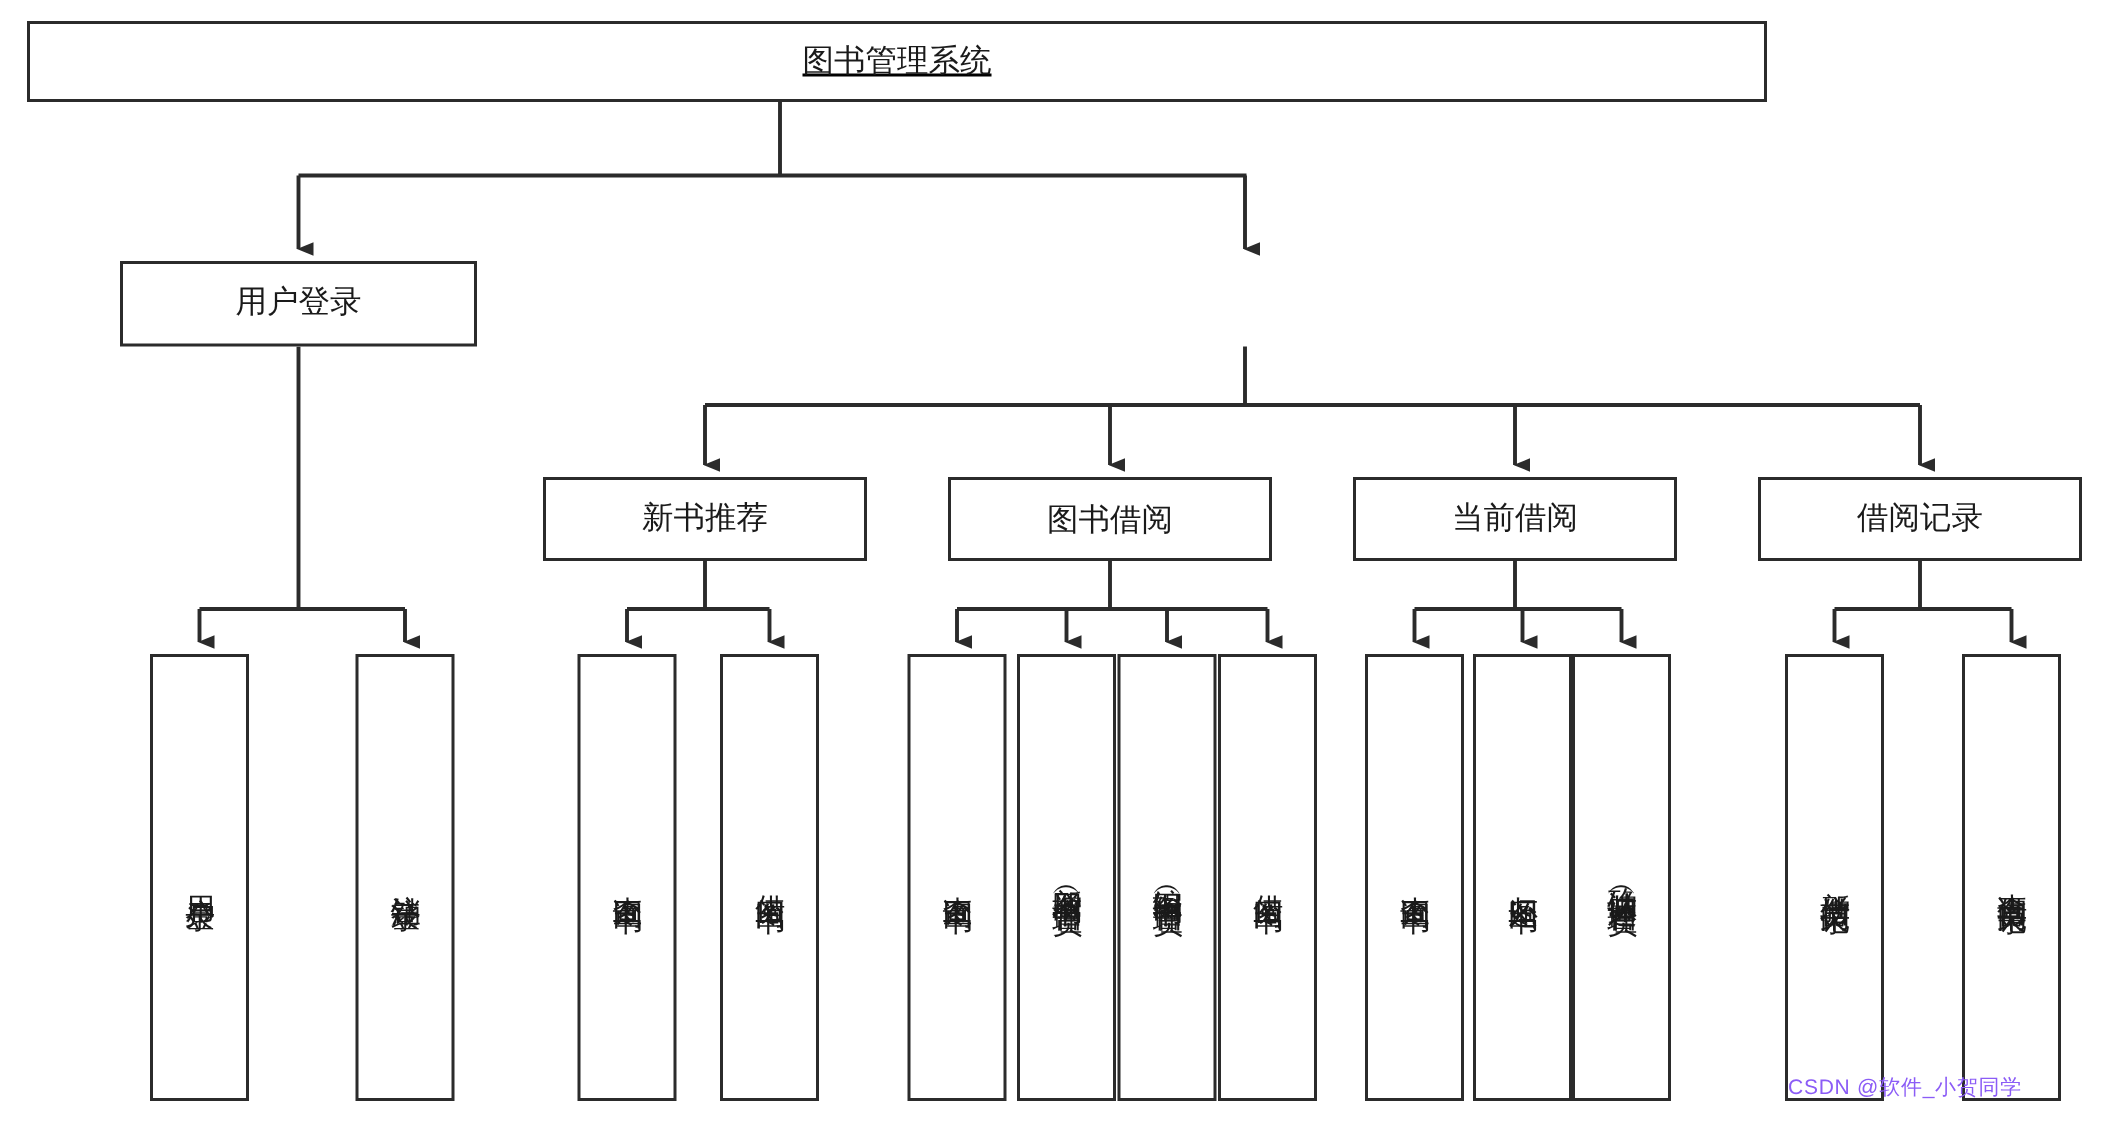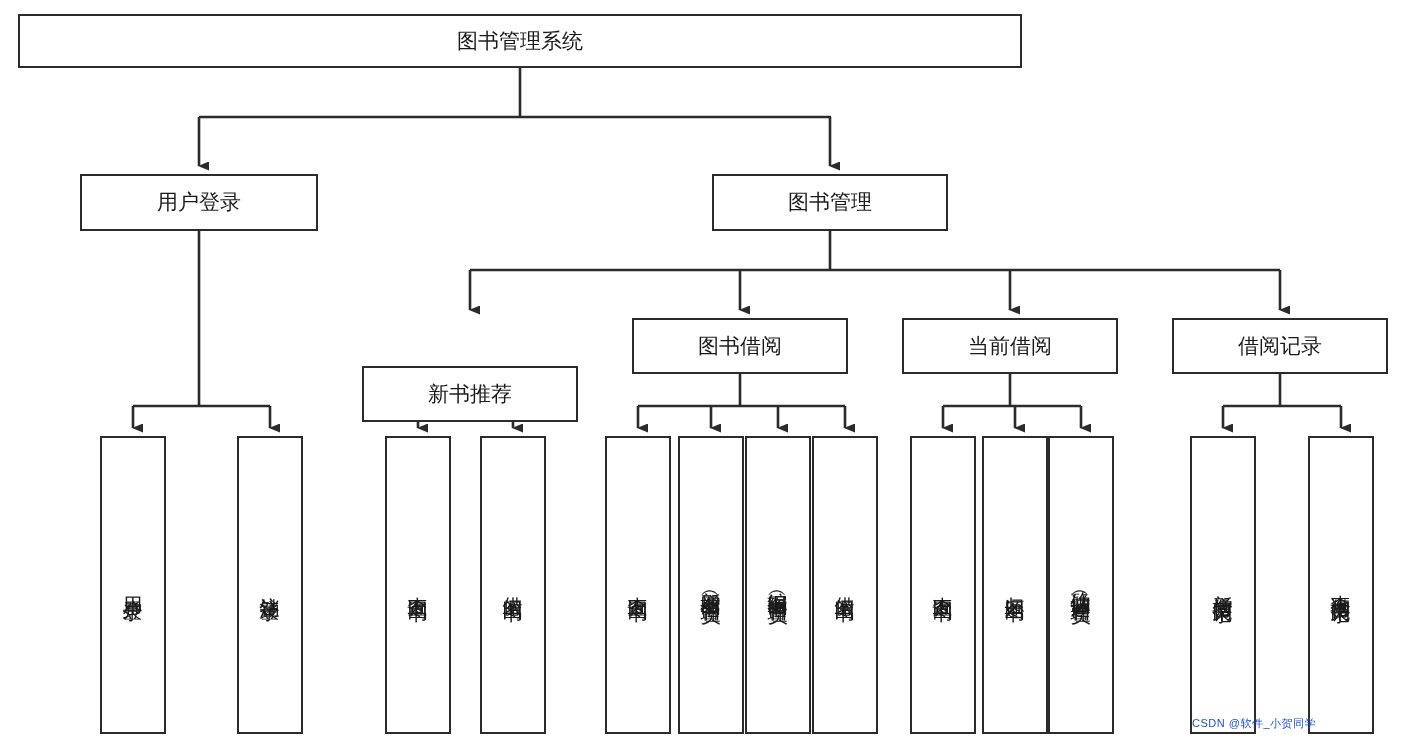--- a/index.html
+++ b/index.html
@@ -50,22 +50,22 @@
   }
   .node.vert .label {
     writing-mode: vertical-rl;
     text-orientation: upright;
     font-size: 20px;
     letter-spacing: 2px;
     line-height: 1;
   }
   #watermark {
     position: absolute;
-    color: #1d4ed8;
-    font-size: 11px;
+    color: #8b5cf6;
+    font-size: 14px;
     white-space: nowrap;
     letter-spacing: 0.5px;
     text-align: right;
   }
 </style>
 </head>
 <body>
 
 <div id="canvas">
 
@@ -112,32 +112,29 @@
       <path d="M1015,406 L1015,428" marker-end="url(#arrowhead)"></path>
       <path d="M1081,406 L1081,428" marker-end="url(#arrowhead)"></path>
 
       <path d="M1280,374 L1280,406"></path>
       <path d="M1223,406 L1341,406"></path>
       <path d="M1223,406 L1223,428" marker-end="url(#arrowhead)"></path>
       <path d="M1341,406 L1341,428" marker-end="url(#arrowhead)"></path>
     </g>
   </svg>
 
-  <div class="node horiz" style="left:18px; top:14px; width:1004px; height:54px;">
+  <div class="node horiz" style="left:18px; top:14px; width:1160px; height:54px;text-decoration:underline;">
     <span class="label">图书管理系统</span>
   </div>
 
   <div class="node horiz" style="left:80px; top:174px; width:238px; height:57px;">
     <span class="label">用户登录</span>
   </div>
-  <div class="node horiz" style="left:712px; top:174px; width:236px; height:57px;">
-    <span class="label">图书管理</span>
-  </div>
 
-  <div class="node horiz" style="left:362px; top:318px; width:216px; height:56px;margin-top:48px;">
+  <div class="node horiz" style="left:362px; top:318px; width:216px; height:56px;">
     <span class="label">新书推荐</span>
   </div>
   <div class="node horiz" style="left:632px; top:318px; width:216px; height:56px;font-family:Liberation Serif, serif;">
     <span class="label">图书借阅</span>
   </div>
   <div class="node horiz" style="left:1172px; top:318px; width:216px; height:56px;">
     <span class="label">借阅记录</span>
   </div>
   <div class="node horiz" style="left:902px; top:318px; width:216px; height:56px;">
     <span class="label">当前借阅</span>

